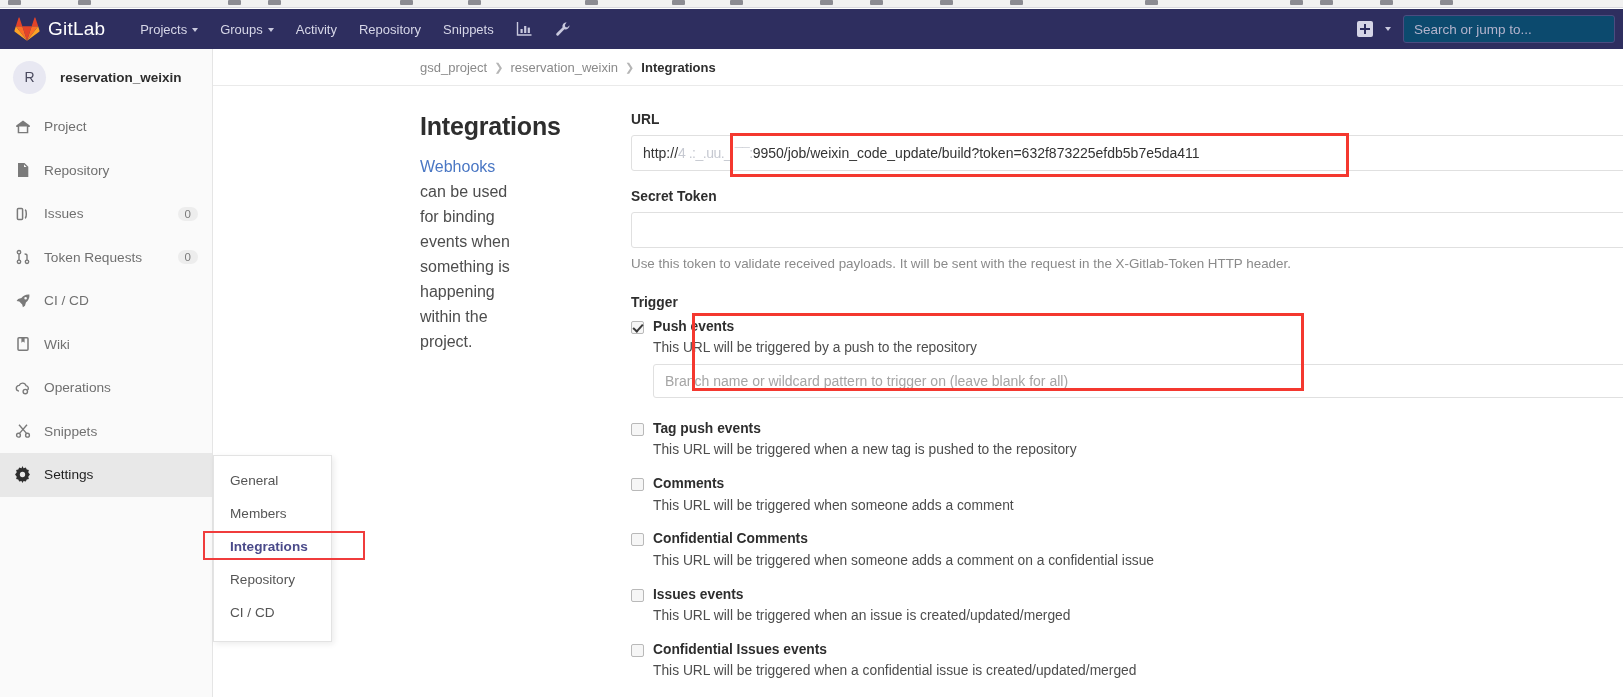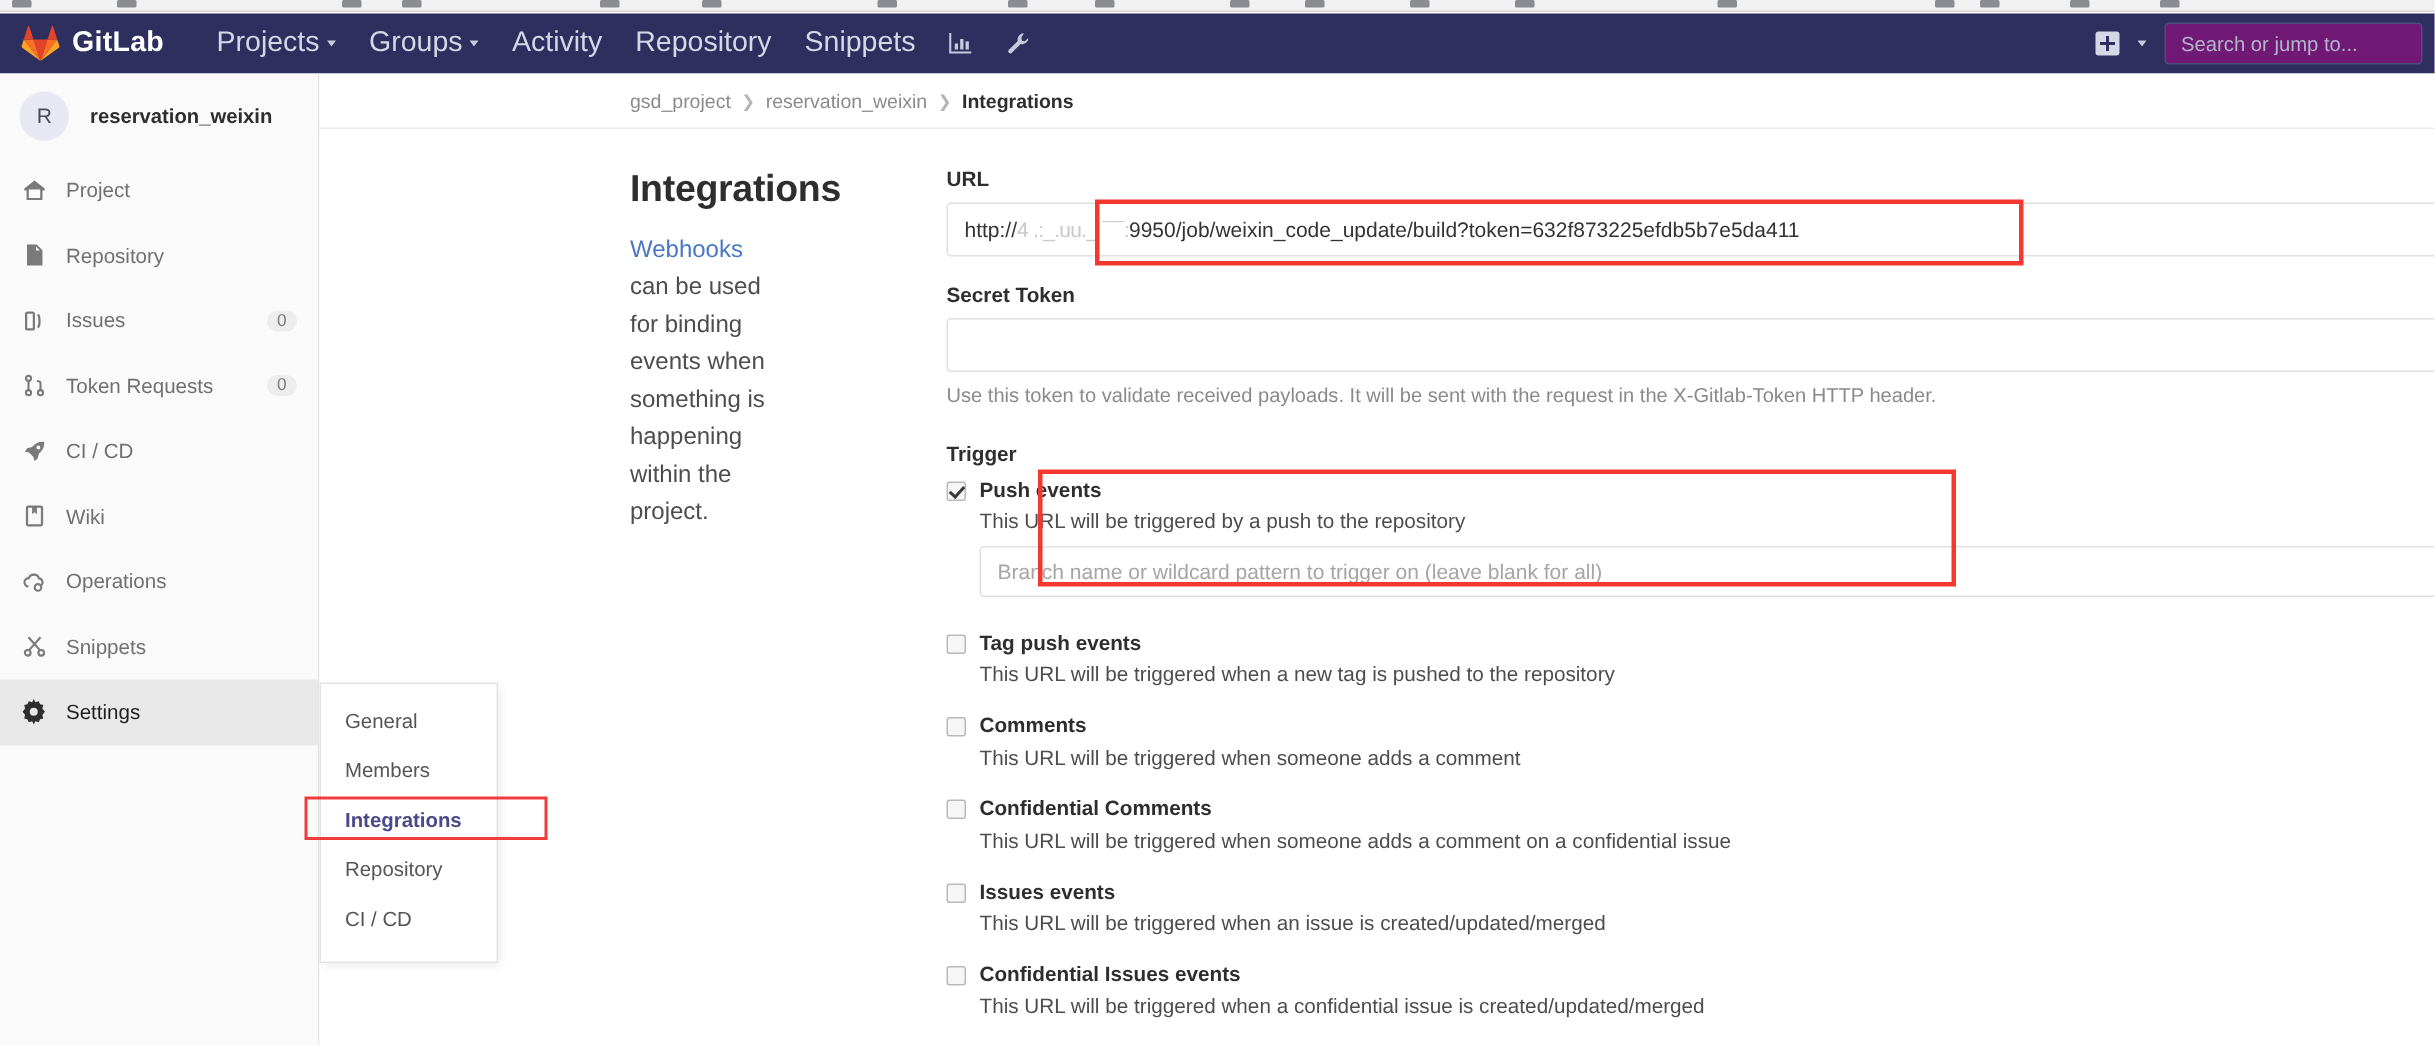--- a/index.html
+++ b/index.html
@@ -31,25 +31,25 @@
     background: #2e2e5f;
     display: flex; align-items: center;
   }
   .brand {
     display: flex; align-items: center;
     margin-left: 14px; margin-right: 14px;
   }
   .tanuki { width: 26px; height: 24px; display: block; }
   .brand-text {
     color: #fff; font-size: 19px; letter-spacing: .2px;
-    margin-left: 8px; font-weight: 700;
+    margin-left: 8px; font-weight: 400;
   }
   .nav-links { display: flex; align-items: center; margin-left: 10px; }
   .nav-link {
-    color: #d6d6e7; font-size: 19px; padding: 10px 11px;
+    color: #d6d6e7; font-size: 13px; padding: 10px 11px;
     white-space: nowrap; cursor: pointer;
   }
   .caret {
     display: inline-block; margin-left: 5px;
     border-left: 3.5px solid transparent;
     border-right: 3.5px solid transparent;
     border-top: 4px solid #c9c9de;
     vertical-align: middle;
   }
   .nav-icon {
@@ -62,21 +62,21 @@
     width: 16px; height: 16px; border-radius: 2px;
     background: #d6d6e7; position: relative;
   }
   .plus-box::before, .plus-box::after {
     content: ""; position: absolute; background: #2e2e5f;
   }
   .plus-box::before { left: 7px; top: 3px; width: 2px; height: 10px; }
   .plus-box::after  { top: 7px; left: 3px; height: 2px; width: 10px; }
   .plus-group { display: flex; align-items: center; gap: 7px; padding: 0 12px; cursor: pointer; }
   #search-box {
-    width: 172px; height: 28px; background: #701a75;
+    width: 212px; height: 28px; background: #0c4a6e;
     border: 1px solid #4c4c80; border-radius: 3px;
     color: #b3b3cc; font-size: 13.5px;
     padding: 0 10px; outline: none;
     font-family: "Liberation Sans", sans-serif;
   }
   #search-box::placeholder { color: #b3b3cc; }
 
   
   #sidebar {
     position: absolute; top: 49px; left: 0;

